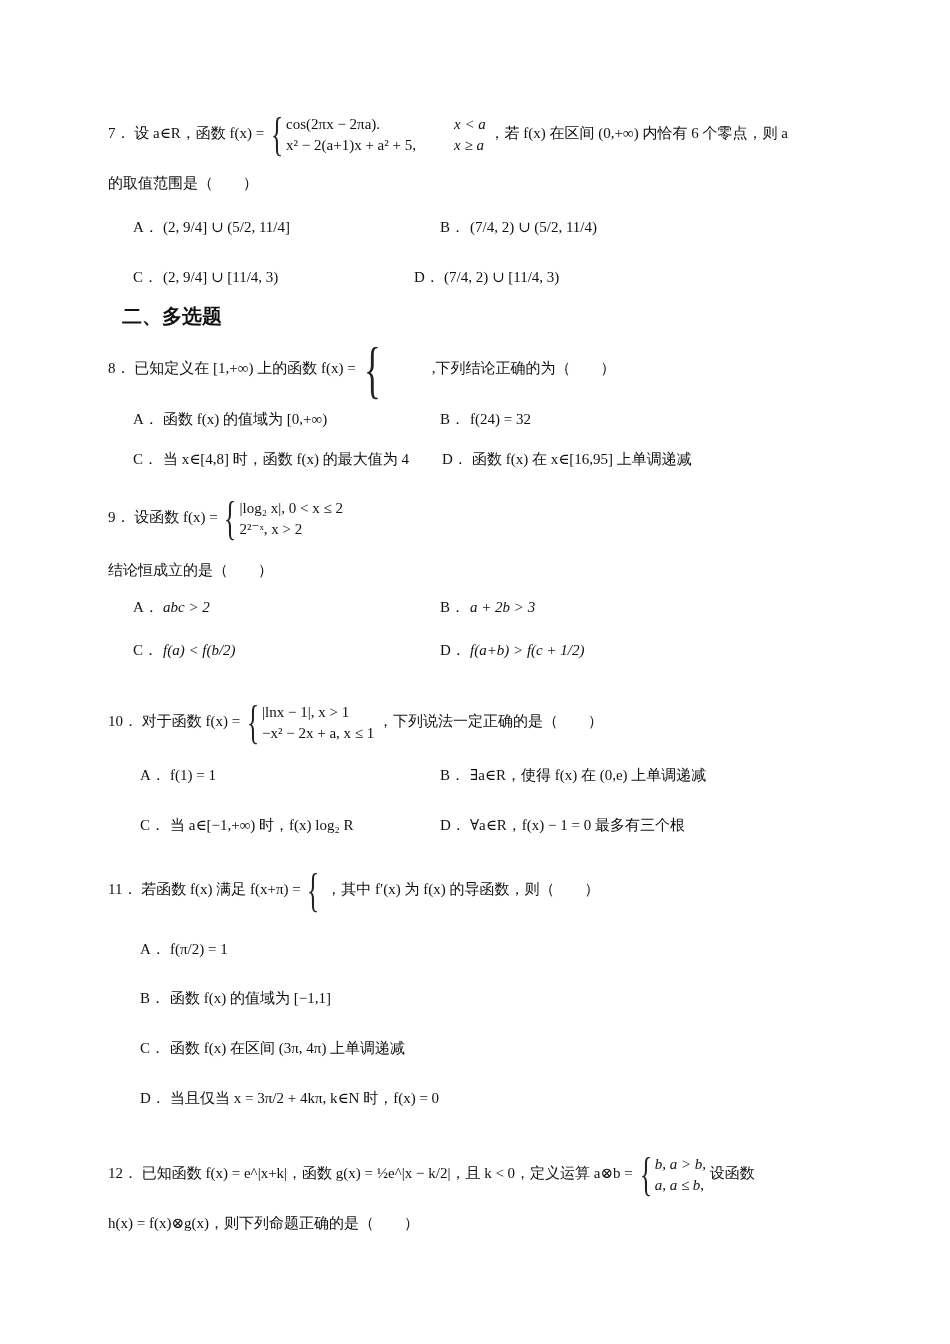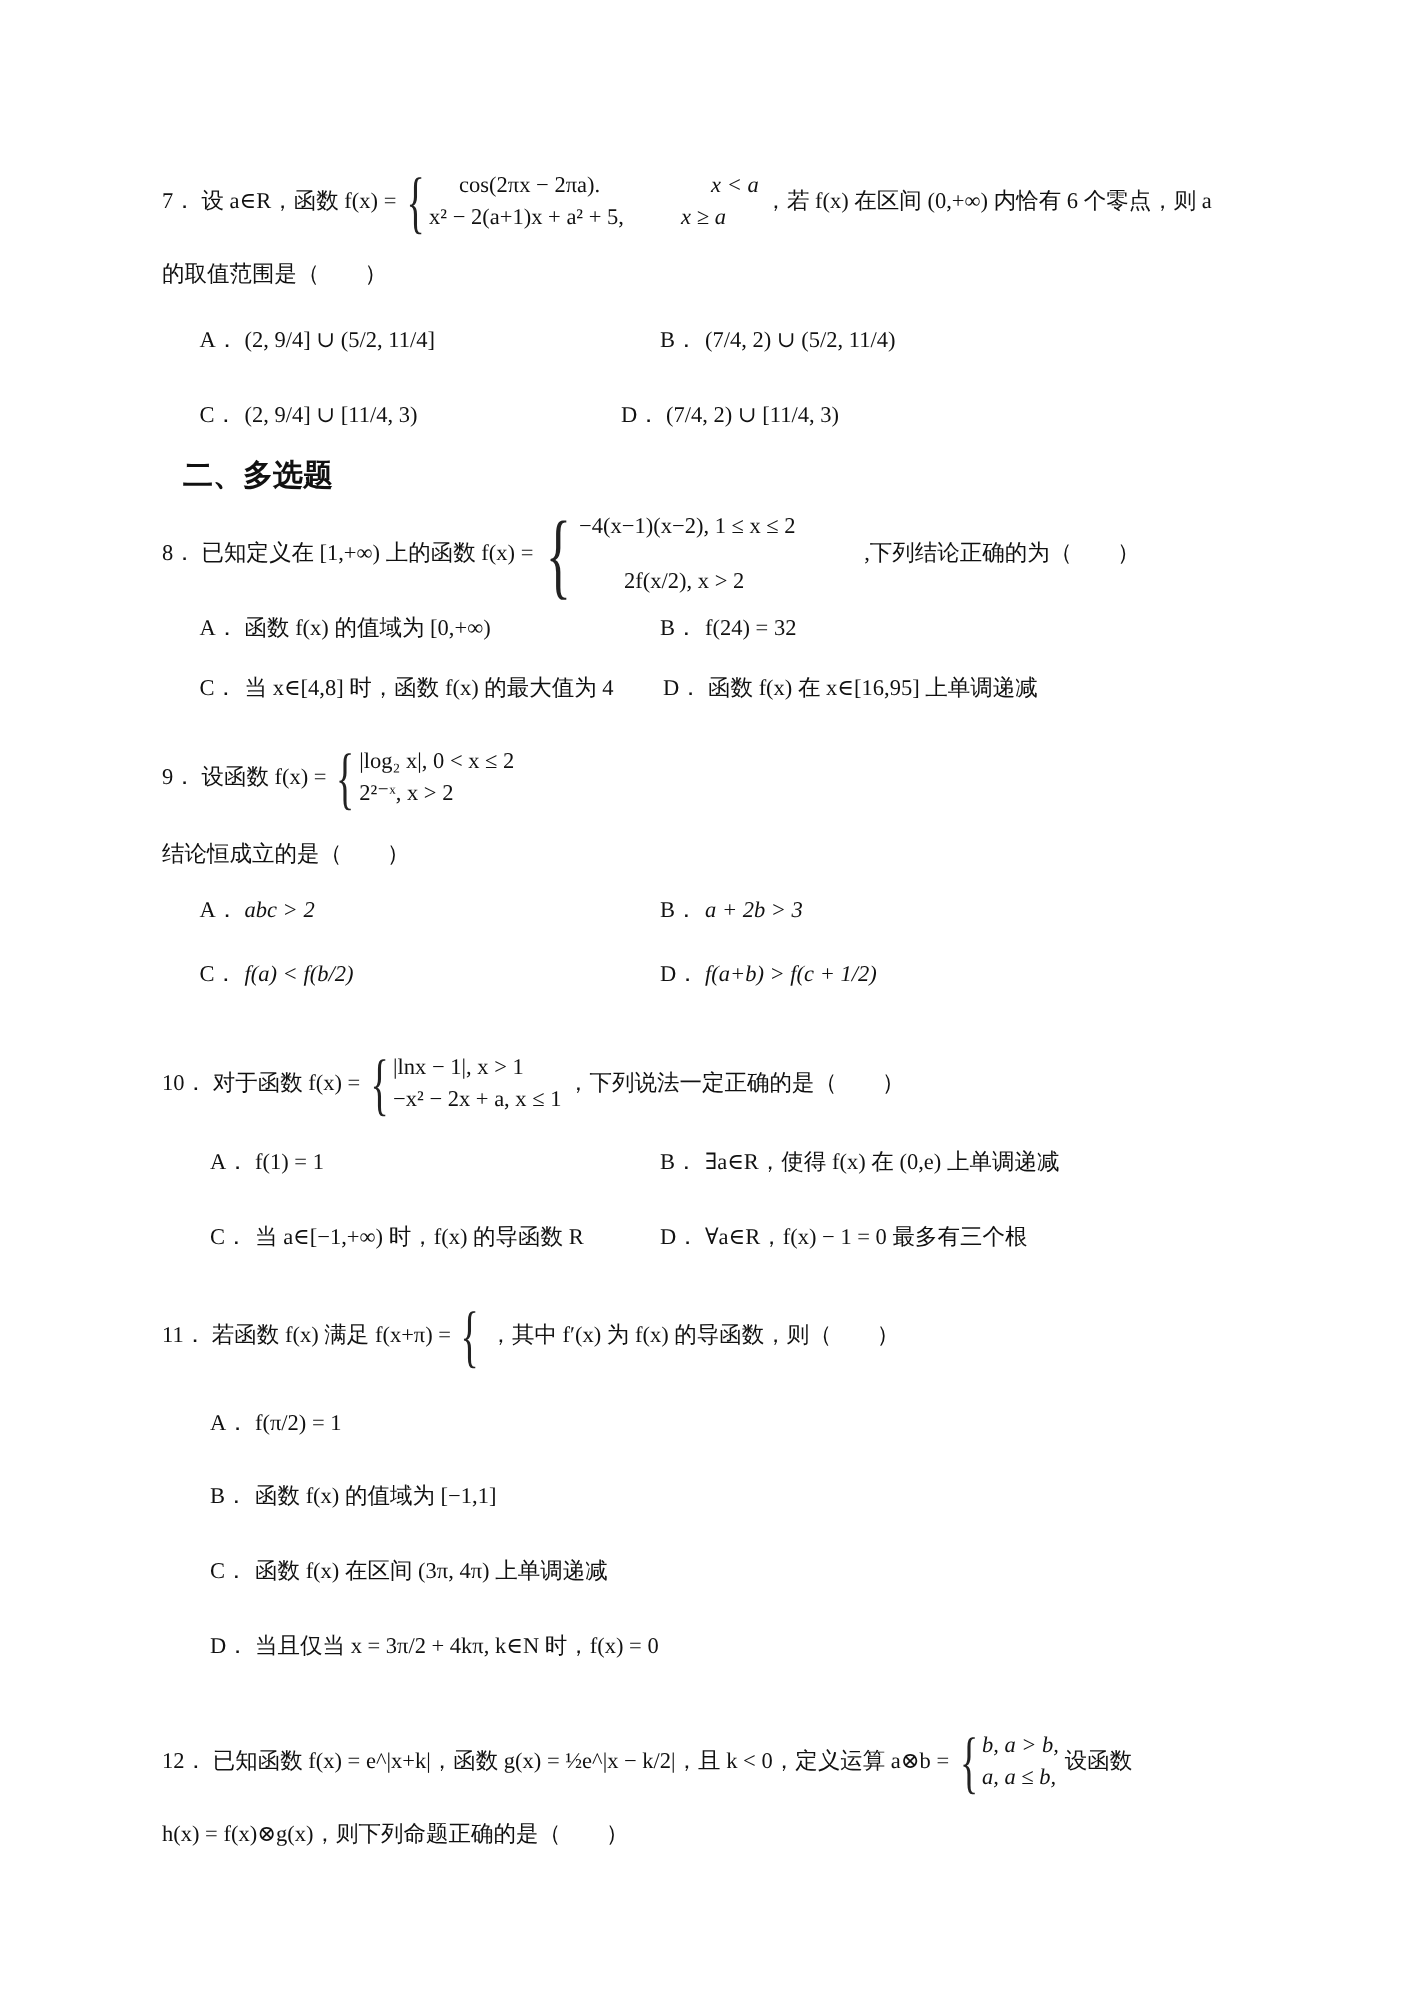--- a/index.html
+++ b/index.html
@@ -17,43 +17,39 @@
 </style>
 </head>
 <body>
 
 <div class="ln" style="left:108px;top:112px;">
   <span>7．</span>
   <span>设 a∈R，函数 f(x) =</span>
   <span class="case">
     <span class="brace">{</span>
     <span class="rows">
-      <span><span style="display:inline-block;width:168px;margin-left:20px;">cos(2πx − 2πa).</span><span class="it">x &lt; a</span></span>
+      <span><span style="display:inline-block;width:168px;">cos(2πx − 2πa).</span><span class="it">x &lt; a</span></span>
       <span><span style="display:inline-block;width:168px;">x² − 2(a+1)x + a² + 5,</span><span class="it">x ≥ a</span></span>
     </span>
   </span>
   <span>，若 f(x) 在区间 (0,+∞) 内恰有 6 个零点，则 a</span>
 </div>
 <div class="ln" style="left:108px;top:176px;">的取值范围是（　　）</div>
 <div class="ln" style="left:133px;top:220px;"><span class="label">A．</span><span>(2, 9/4] ∪ (5/2, 11/4]</span></div>
 <div class="ln" style="left:440px;top:220px;"><span class="label">B．</span><span>(7/4, 2) ∪ (5/2, 11/4)</span></div>
 <div class="ln" style="left:133px;top:270px;"><span class="label">C．</span><span>(2, 9/4] ∪ [11/4, 3)</span></div>
 <div class="ln" style="left:414px;top:270px;"><span class="label">D．</span><span>(7/4, 2) ∪ [11/4, 3)</span></div>
 
 <div class="ln heading" style="left:122px;top:306px;">二、多选题</div>
 
 <div class="ln" style="left:108px;top:338px;">
   <span>8．</span>
   <span>已知定义在 [1,+∞) 上的函数 f(x) =</span>
   <span class="case">
     <span class="brace big">{</span>
-    <span class="rows wide">
-      <span>−4(x−1)(x−2), 1 ≤ x ≤ 2</span>
-      <span style="padding-left:30px;">2f(x/2), x &gt; 2</span>
-    </span>
   </span>
   <span style="margin-left:42px;">,下列结论正确的为（　　）</span>
 </div>
 <div class="ln" style="left:133px;top:412px;"><span class="label">A．</span><span>函数 f(x) 的值域为 [0,+∞)</span></div>
 <div class="ln" style="left:440px;top:412px;"><span class="label">B．</span><span>f(24) = 32</span></div>
 <div class="ln" style="left:133px;top:452px;"><span class="label">C．</span><span>当 x∈[4,8] 时，函数 f(x) 的最大值为 4</span></div>
 <div class="ln" style="left:442px;top:452px;"><span class="label">D．</span><span>函数 f(x) 在 x∈[16,95] 上单调递减</span></div>
 
 <div class="ln" style="left:108px;top:496px;">
   <span>9．</span>
@@ -79,21 +75,21 @@
     <span class="brace">{</span>
     <span class="rows">
       <span>|lnx − 1|, x &gt; 1</span>
       <span>−x² − 2x + a, x ≤ 1</span>
     </span>
   </span>
   <span>，下列说法一定正确的是（　　）</span>
 </div>
 <div class="ln" style="left:140px;top:768px;"><span class="label">A．</span><span>f(1) = 1</span></div>
 <div class="ln" style="left:440px;top:768px;"><span class="label">B．</span><span>∃a∈R，使得 f(x) 在 (0,e) 上单调递减</span></div>
-<div class="ln" style="left:140px;top:818px;"><span class="label">C．</span><span>当 a∈[−1,+∞) 时，f(x) 的导函数 R</span></div>
+<div class="ln" style="left:140px;top:818px;"><span class="label">C．</span><span>当 a∈[−1,+∞) 时，f(x) log₂ R</span></div>
 <div class="ln" style="left:440px;top:818px;"><span class="label">D．</span><span>∀a∈R，f(x) − 1 = 0 最多有三个根</span></div>
 
 <div class="ln" style="left:108px;top:868px;">
   <span>11．</span>
   <span>若函数 f(x) 满足 f(x+π) =</span>
   <span class="case">
     <span class="brace">{</span>
   </span>
   <span>，其中 f′(x) 为 f(x) 的导函数，则（　　）</span>
 </div>

